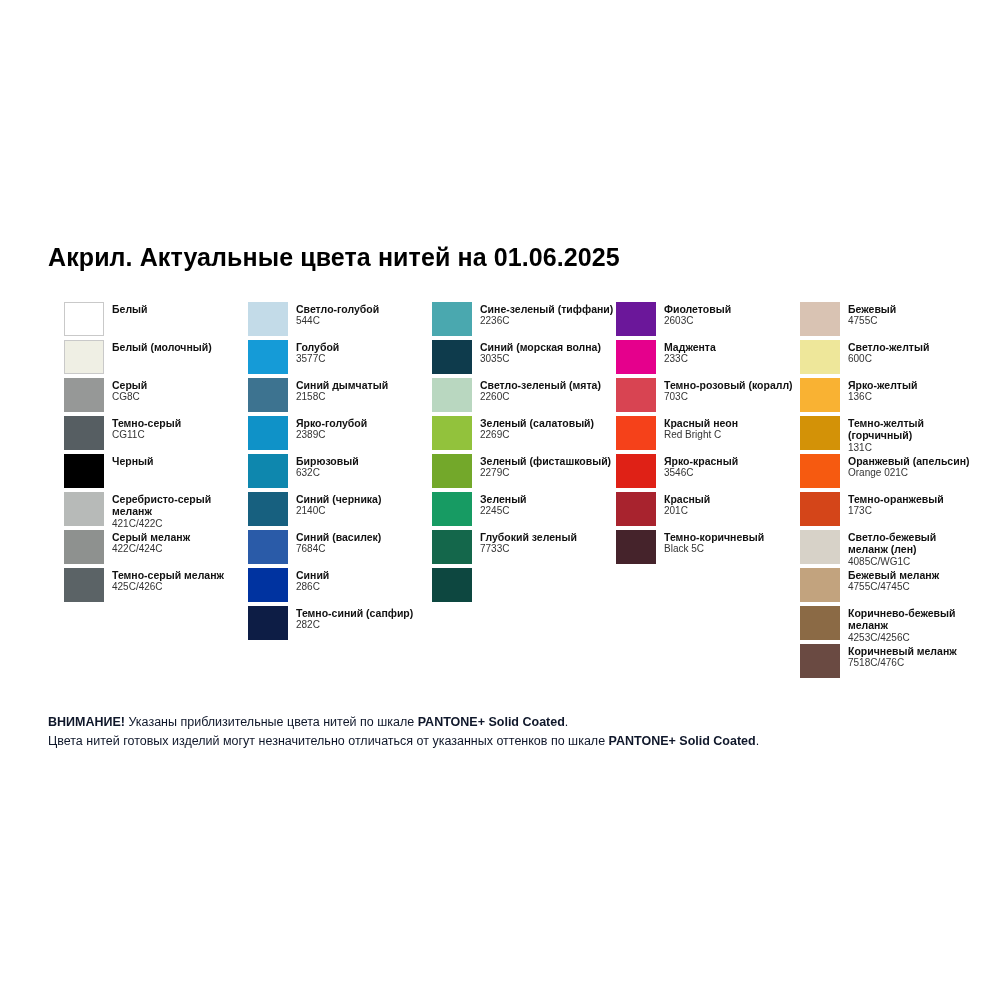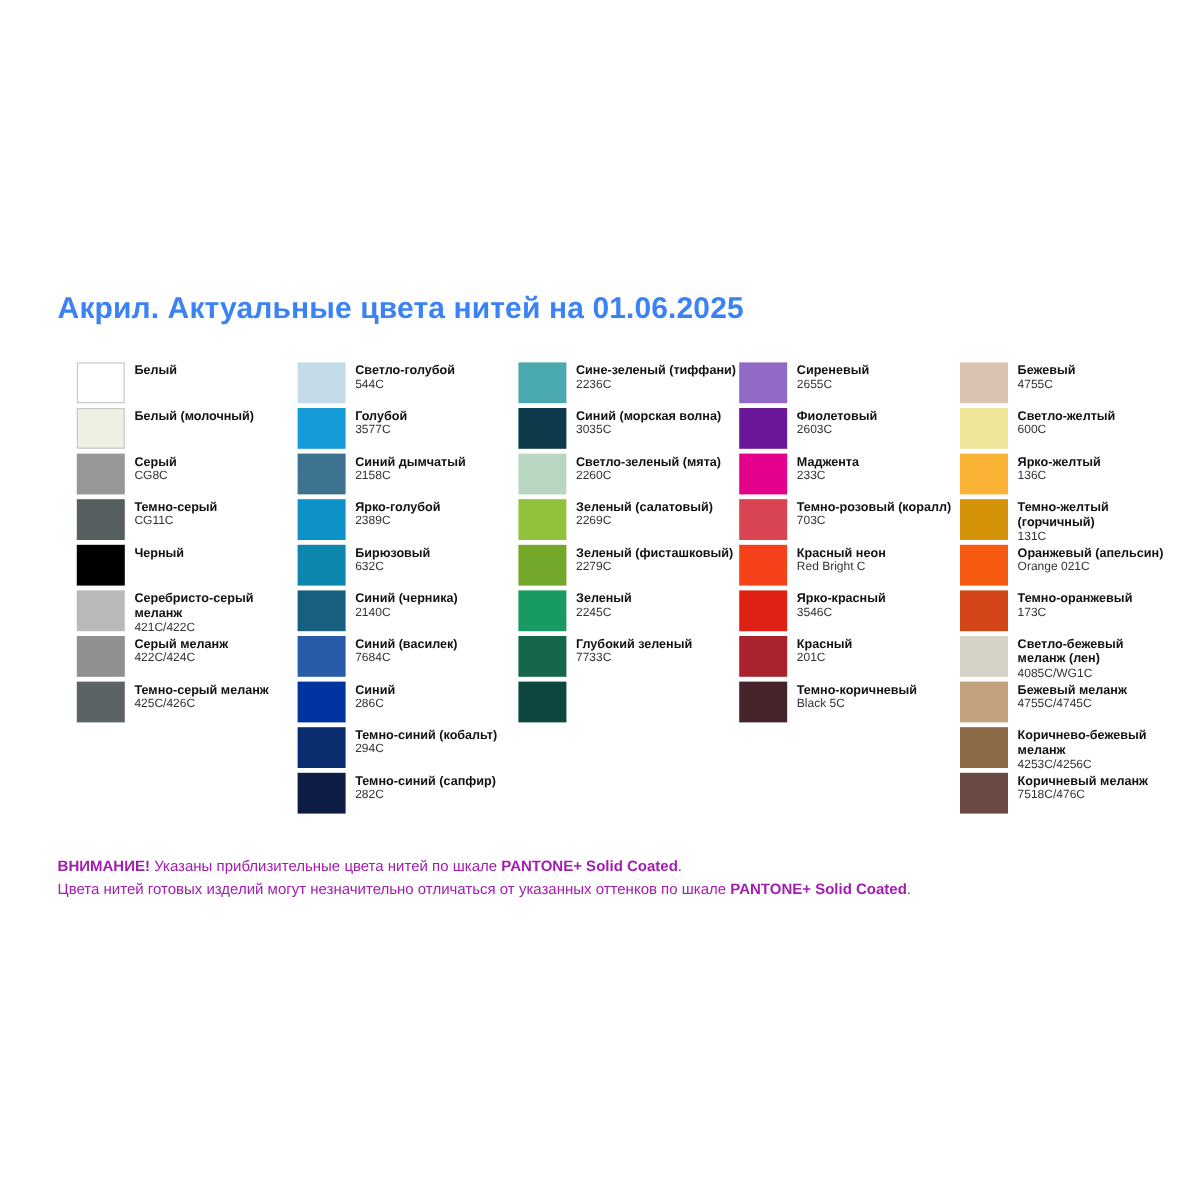--- a/index.html
+++ b/index.html
@@ -20,21 +20,21 @@
     height: 1000px;
     background: #ffffff;
   }
   .title {
     position: absolute;
     left: 48px;
     top: 243px;
     font-size: 25px;
     font-weight: bold;
     letter-spacing: 0.1px;
-    color: #3b82f6;
+    color: #000000;
   }
   .columns {
     position: absolute;
     left: 48px;
     top: 302px;
     width: 920px;
     display: flex;
     gap: 0px;
   }
   .column {
@@ -76,21 +76,21 @@
   }
   .name.two-line {
     white-space: normal;
     max-width: 130px;
   }
   .note {
     position: absolute;
     left: 48px;
     top: 713px;
     font-size: 12.5px;
-    color: #a21caf;
+    color: #0f172a;
     line-height: 1.55;
   }
   .note b { font-weight: bold; }
 </style>
 </head>
 <body>
 
 <div class="page">
 
   <div class="title">Акрил. Актуальные цвета нитей на 01.06.2025</div>
@@ -205,27 +205,20 @@
           </div>
         </div>
         <div class="swatch-row">
           <div class="chip" style="background: rgb(0, 51, 160);"></div>
           <div class="labels">
             <div class="name">Синий</div>
             <div class="code">286C</div>
           </div>
         </div>
         <div class="swatch-row">
-          <div class="chip" style="background: rgb(10, 45, 112);"></div>
-          <div class="labels">
-            <div class="name">Темно-синий (кобальт)</div>
-            <div class="code">294C</div>
-          </div>
-        </div>
-        <div class="swatch-row">
           <div class="chip" style="background: rgb(13, 29, 69);"></div>
           <div class="labels">
             <div class="name">Темно-синий (сапфир)</div>
             <div class="code">282C</div>
           </div>
         </div>
       </div>
       <div class="column">
         <div class="swatch-row">
           <div class="chip" style="background: rgb(74, 168, 175);"></div>
@@ -274,27 +267,20 @@
           <div class="labels">
             <div class="name">Глубокий зеленый</div>
             <div class="code">7733C</div>
           </div>
         </div>
         <div class="swatch-row">
           <div class="chip" style="background: rgb(13, 71, 64);"></div>
         </div>
       </div>
       <div class="column">
-        <div class="swatch-row">
-          <div class="chip" style="background: rgb(145, 105, 199);"></div>
-          <div class="labels">
-            <div class="name">Сиреневый</div>
-            <div class="code">2655C</div>
-          </div>
-        </div>
         <div class="swatch-row">
           <div class="chip" style="background: rgb(107, 23, 154);"></div>
           <div class="labels">
             <div class="name">Фиолетовый</div>
             <div class="code">2603C</div>
           </div>
         </div>
         <div class="swatch-row">
           <div class="chip" style="background: rgb(229, 0, 140);"></div>
           <div class="labels">

